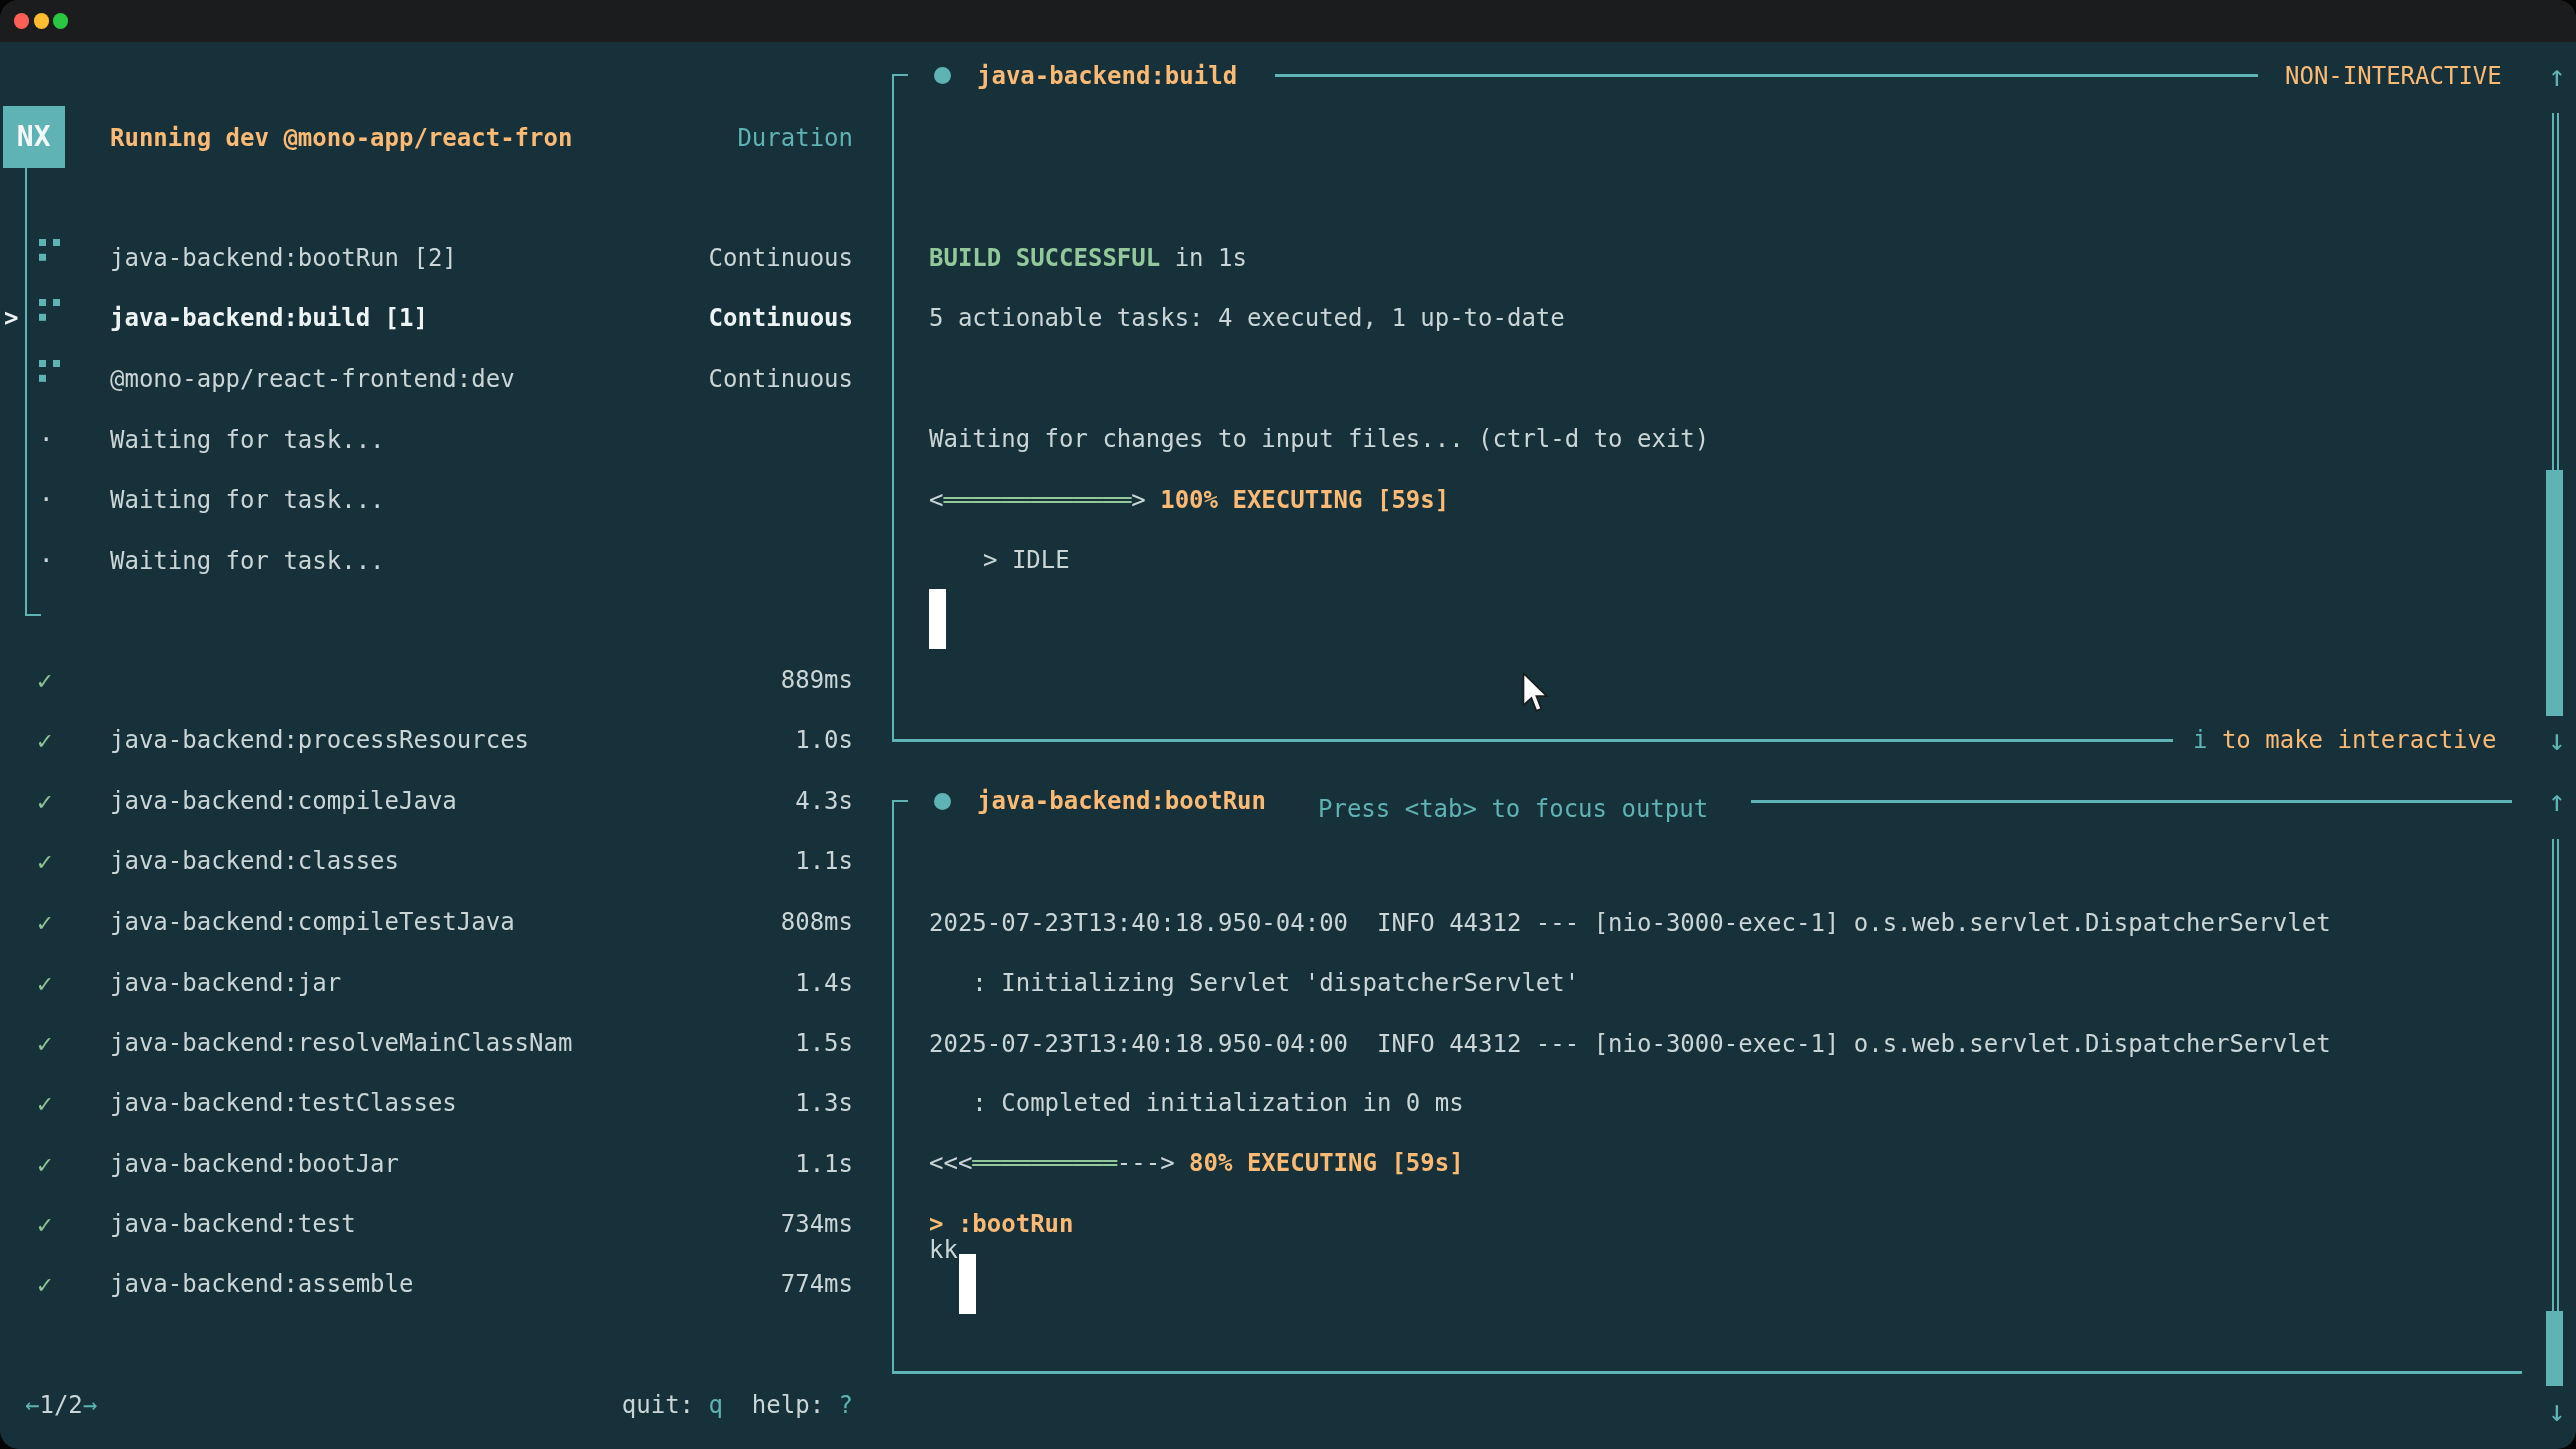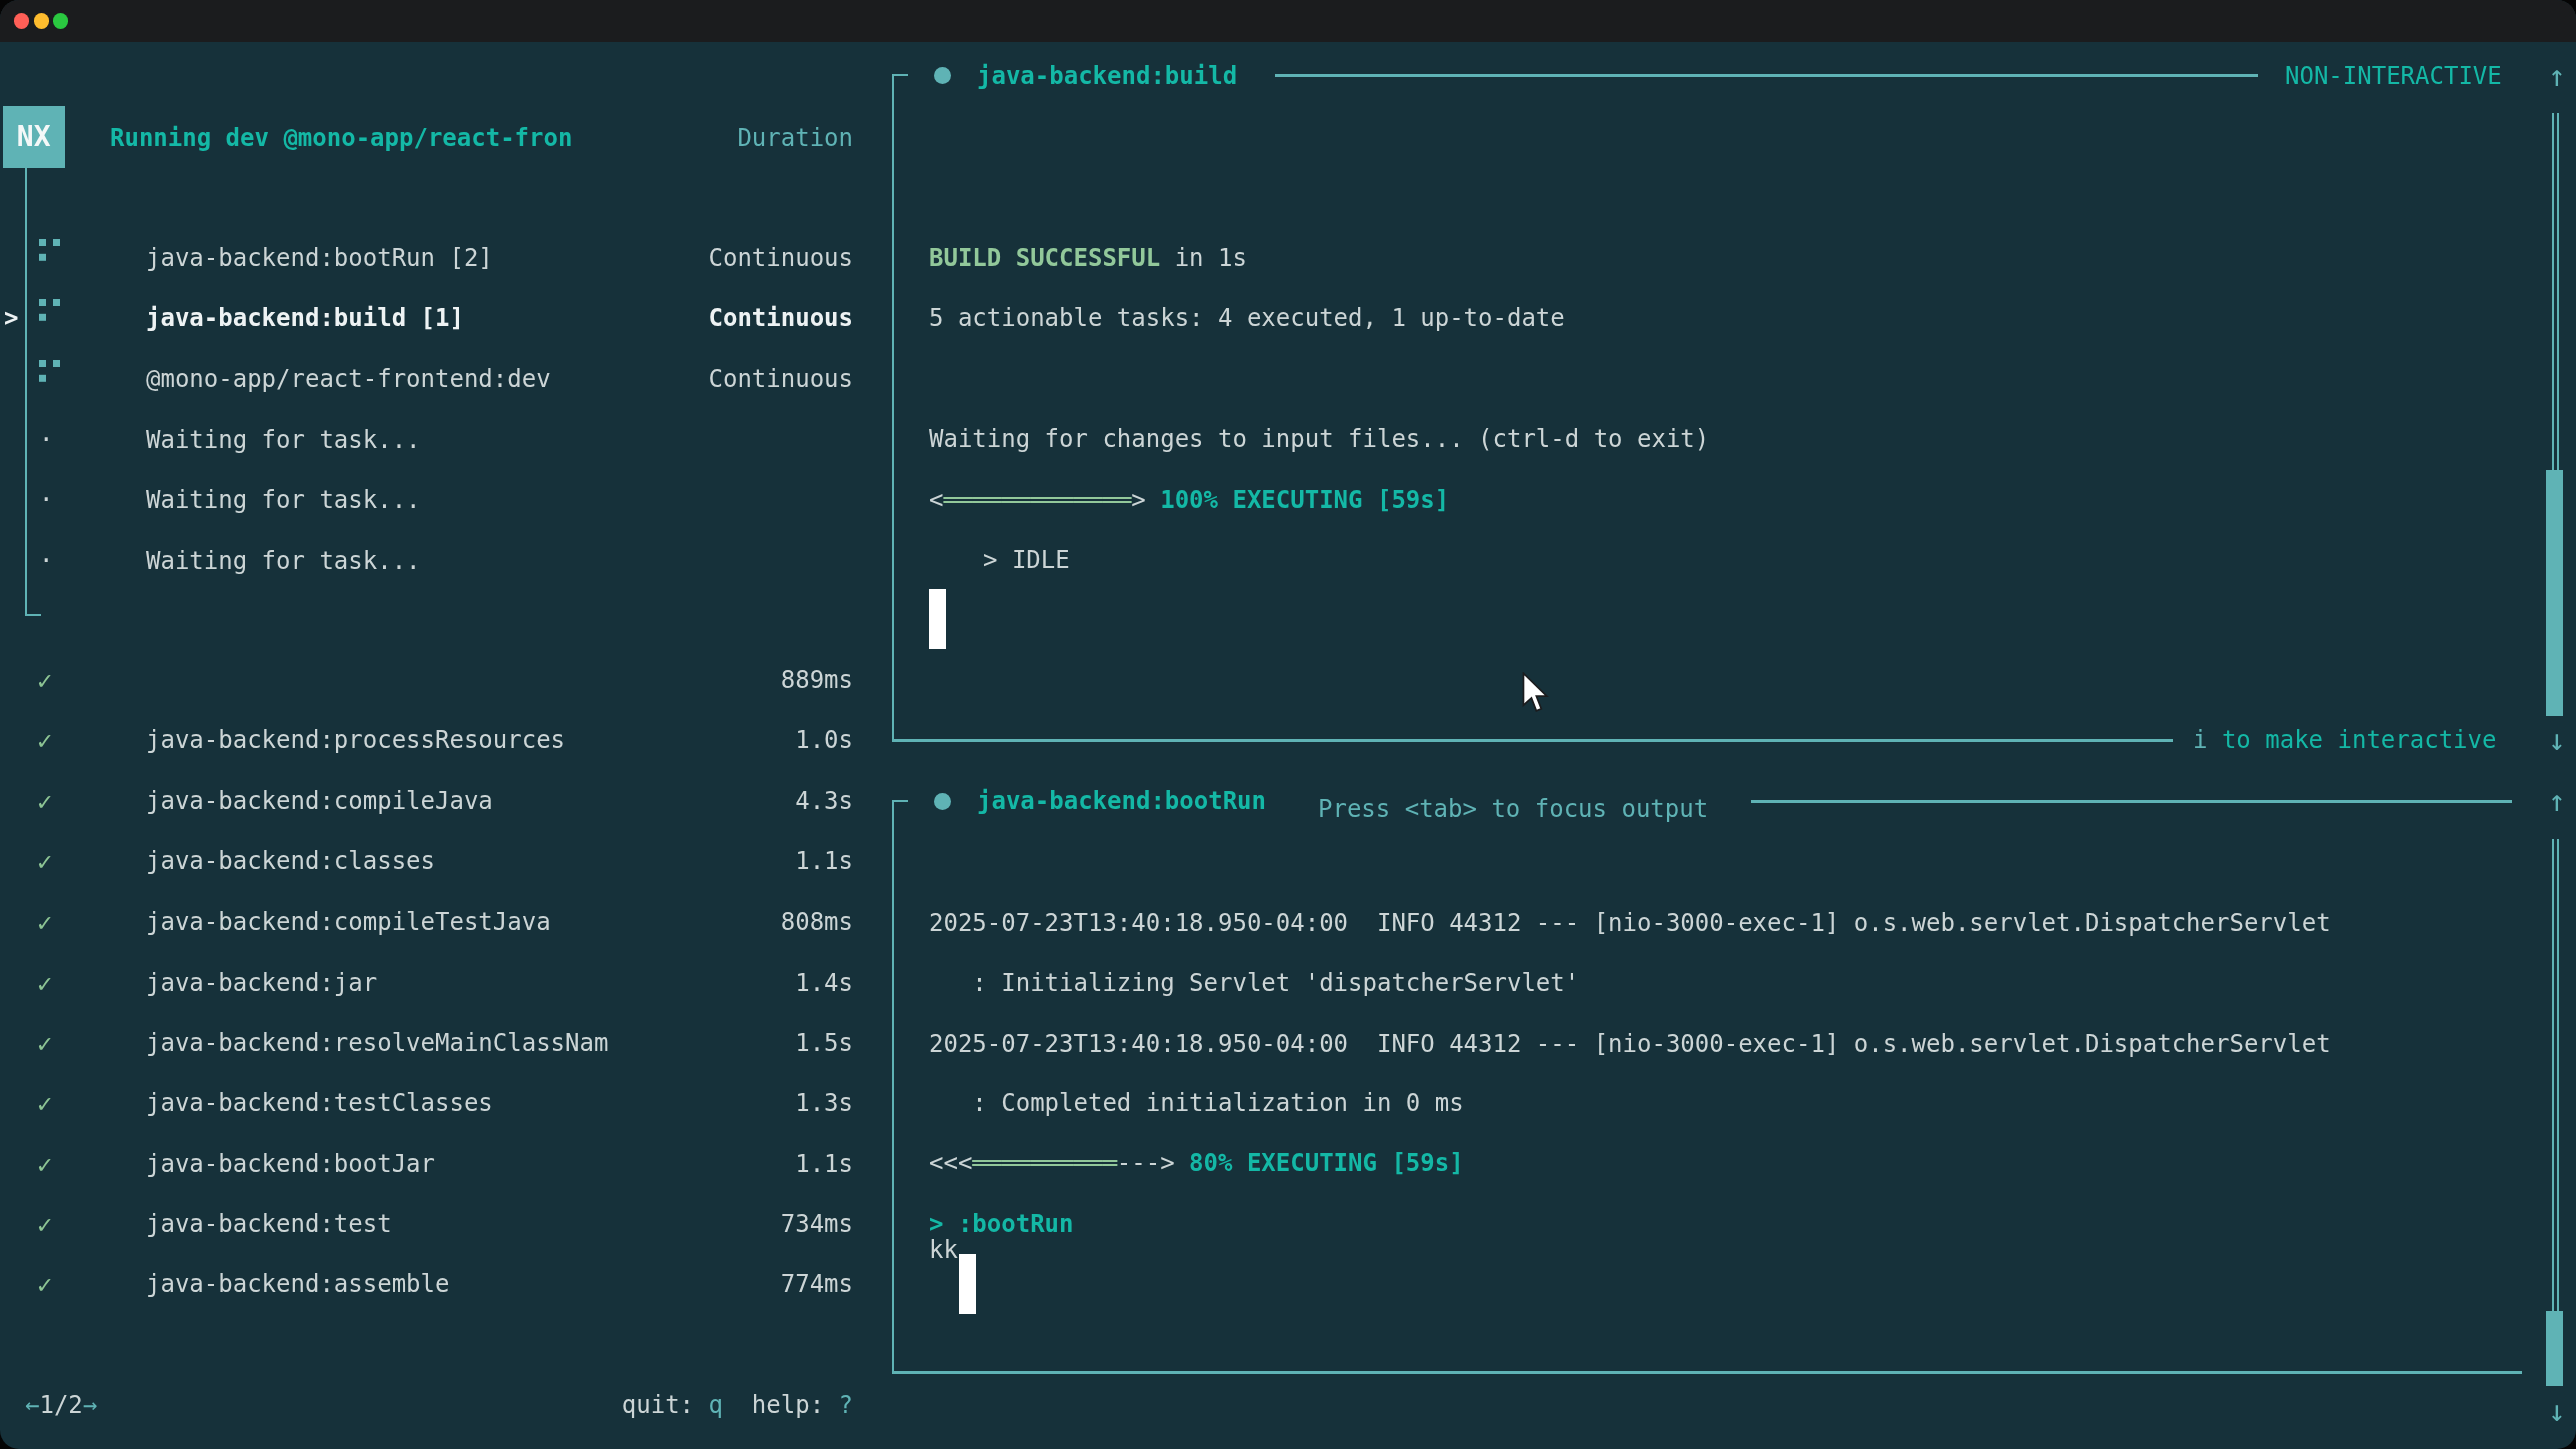--- a/index.html
+++ b/index.html
@@ -6,34 +6,34 @@
   body{width:2576px;height:1449px;position:relative;overflow:hidden;
        font-family:"DejaVu Sans Mono","Liberation Mono",monospace;}
   .window{position:absolute;inset:0;border-radius:19px;overflow:hidden;background:#16313a;}
   .titlebar{position:absolute;top:0;left:0;right:0;height:42px;background:#1b1c1e;}
   .tl-btn{position:absolute;top:13.4px;width:15.4px;height:15.4px;border-radius:50%;}
   .tl-close{left:14px;background:#ff5f57;}
   .tl-min{left:34px;background:#febc2e;}
   .tl-max{left:53px;background:#2ac840;}
 
   .line{position:absolute;height:60px;line-height:60px;font-size:24px;color:#ccd5d6;white-space:pre;}
-  .bright{color:#14b8a6;}
+  .bright{color:#fdba74;}
   .bold{font-weight:700;}
   .teal{color:#5fb3b5;}
   .green{color:#92c89a;}
 
   
   .nx-logo{position:absolute;left:2.7px;top:106px;width:62px;height:62px;background:#5fb3b5;
            color:#f4f8f8;font-weight:700;font-size:28px;text-align:center;line-height:62px;}
   .bracket-v{position:absolute;left:25px;top:168px;width:2px;height:448px;background:#5fb3b5;}
   .bracket-stub{position:absolute;left:25px;top:614px;width:16px;height:2px;background:#5fb3b5;}
 
   .srow{position:absolute;left:0;width:892px;height:60px;line-height:60px;font-size:24px;color:#ccd5d6;}
   .srow .sel-arrow{position:absolute;left:4px;color:#eef3f4;font-weight:700;}
-  .srow .name{position:absolute;left:110px;white-space:pre;margin-left:36px;}
+  .srow .name{position:absolute;left:110px;white-space:pre;}
   .srow .dur{position:absolute;right:39px;}
   .srow.selected .name,.srow.selected .dur{color:#eef3f4;font-weight:700;}
 
   .spinner-icon{display:none;position:absolute;left:39px;top:10.7px;width:7.4px;height:7.4px;background:#5fb3b5;
                 box-shadow:14px 0 0 #5fb3b5,0 14.8px 0 #5fb3b5;}
   .srow.running .spinner-icon{display:block;}
   .dot-icon{display:none;position:absolute;left:39px;color:#ccd5d6;}
   .srow.waiting .dot-icon{display:block;}
   .check-icon{position:absolute;left:37px;color:#8cc494;font-size:25.5px;}
 

